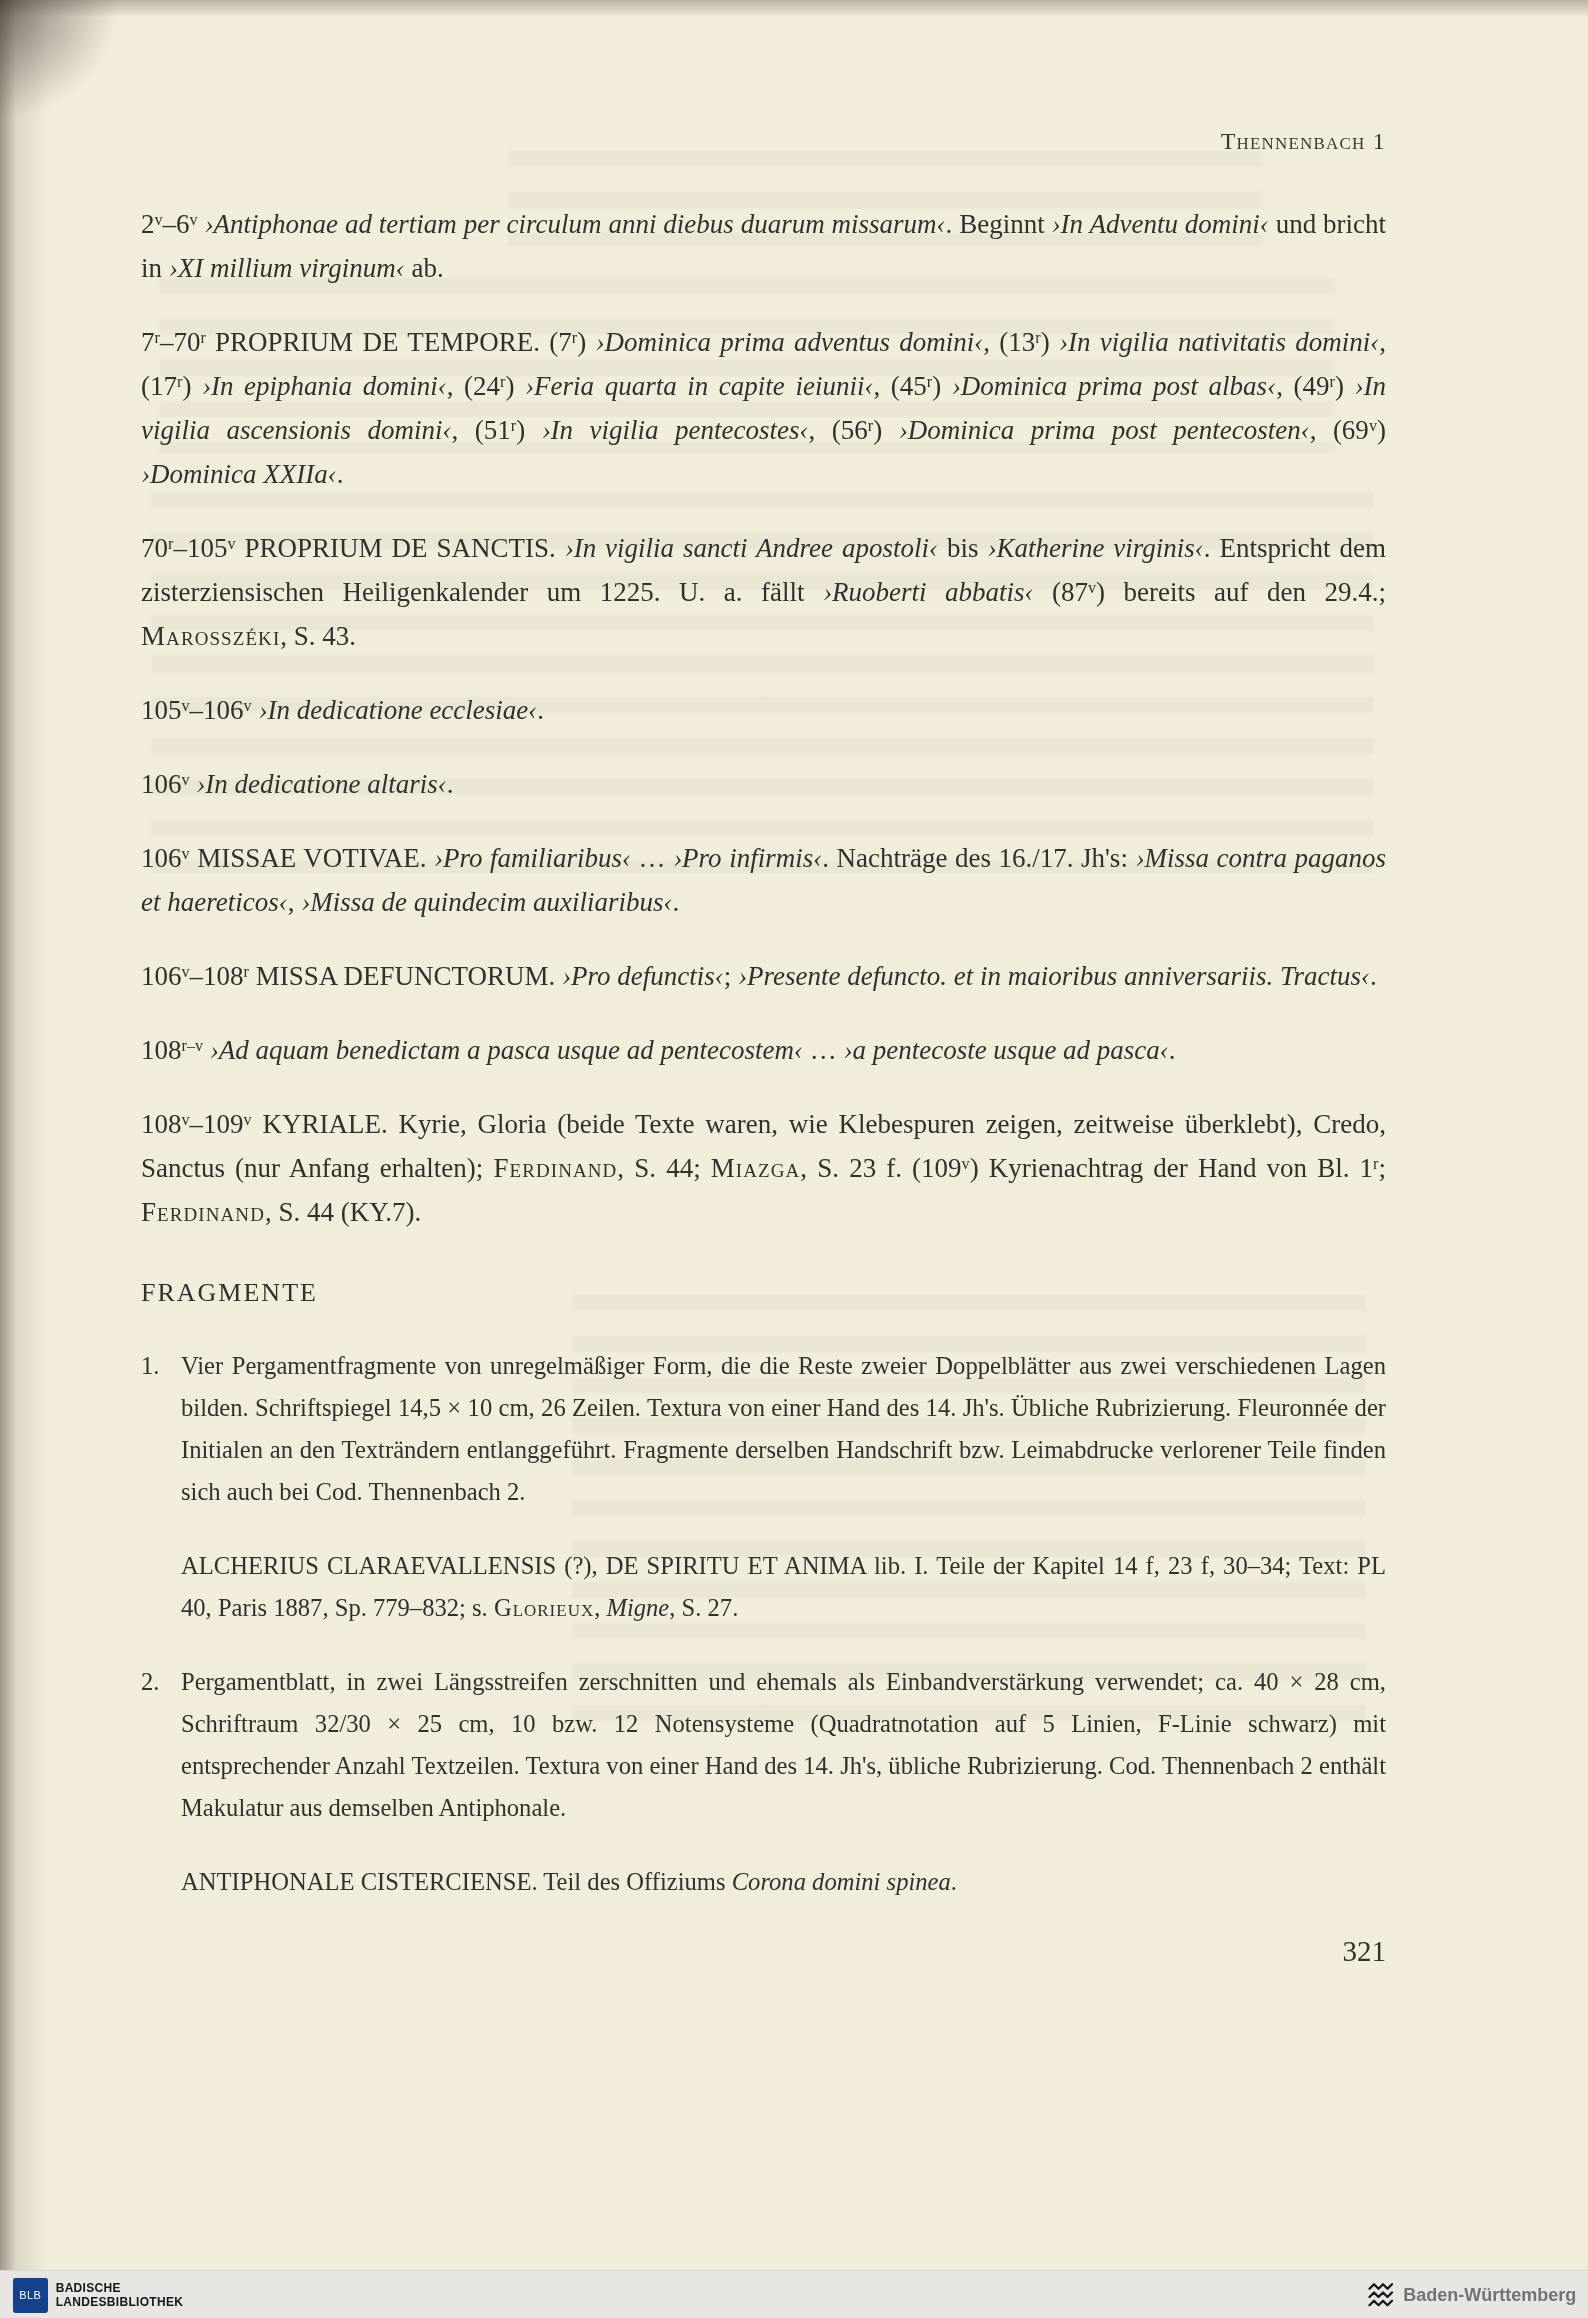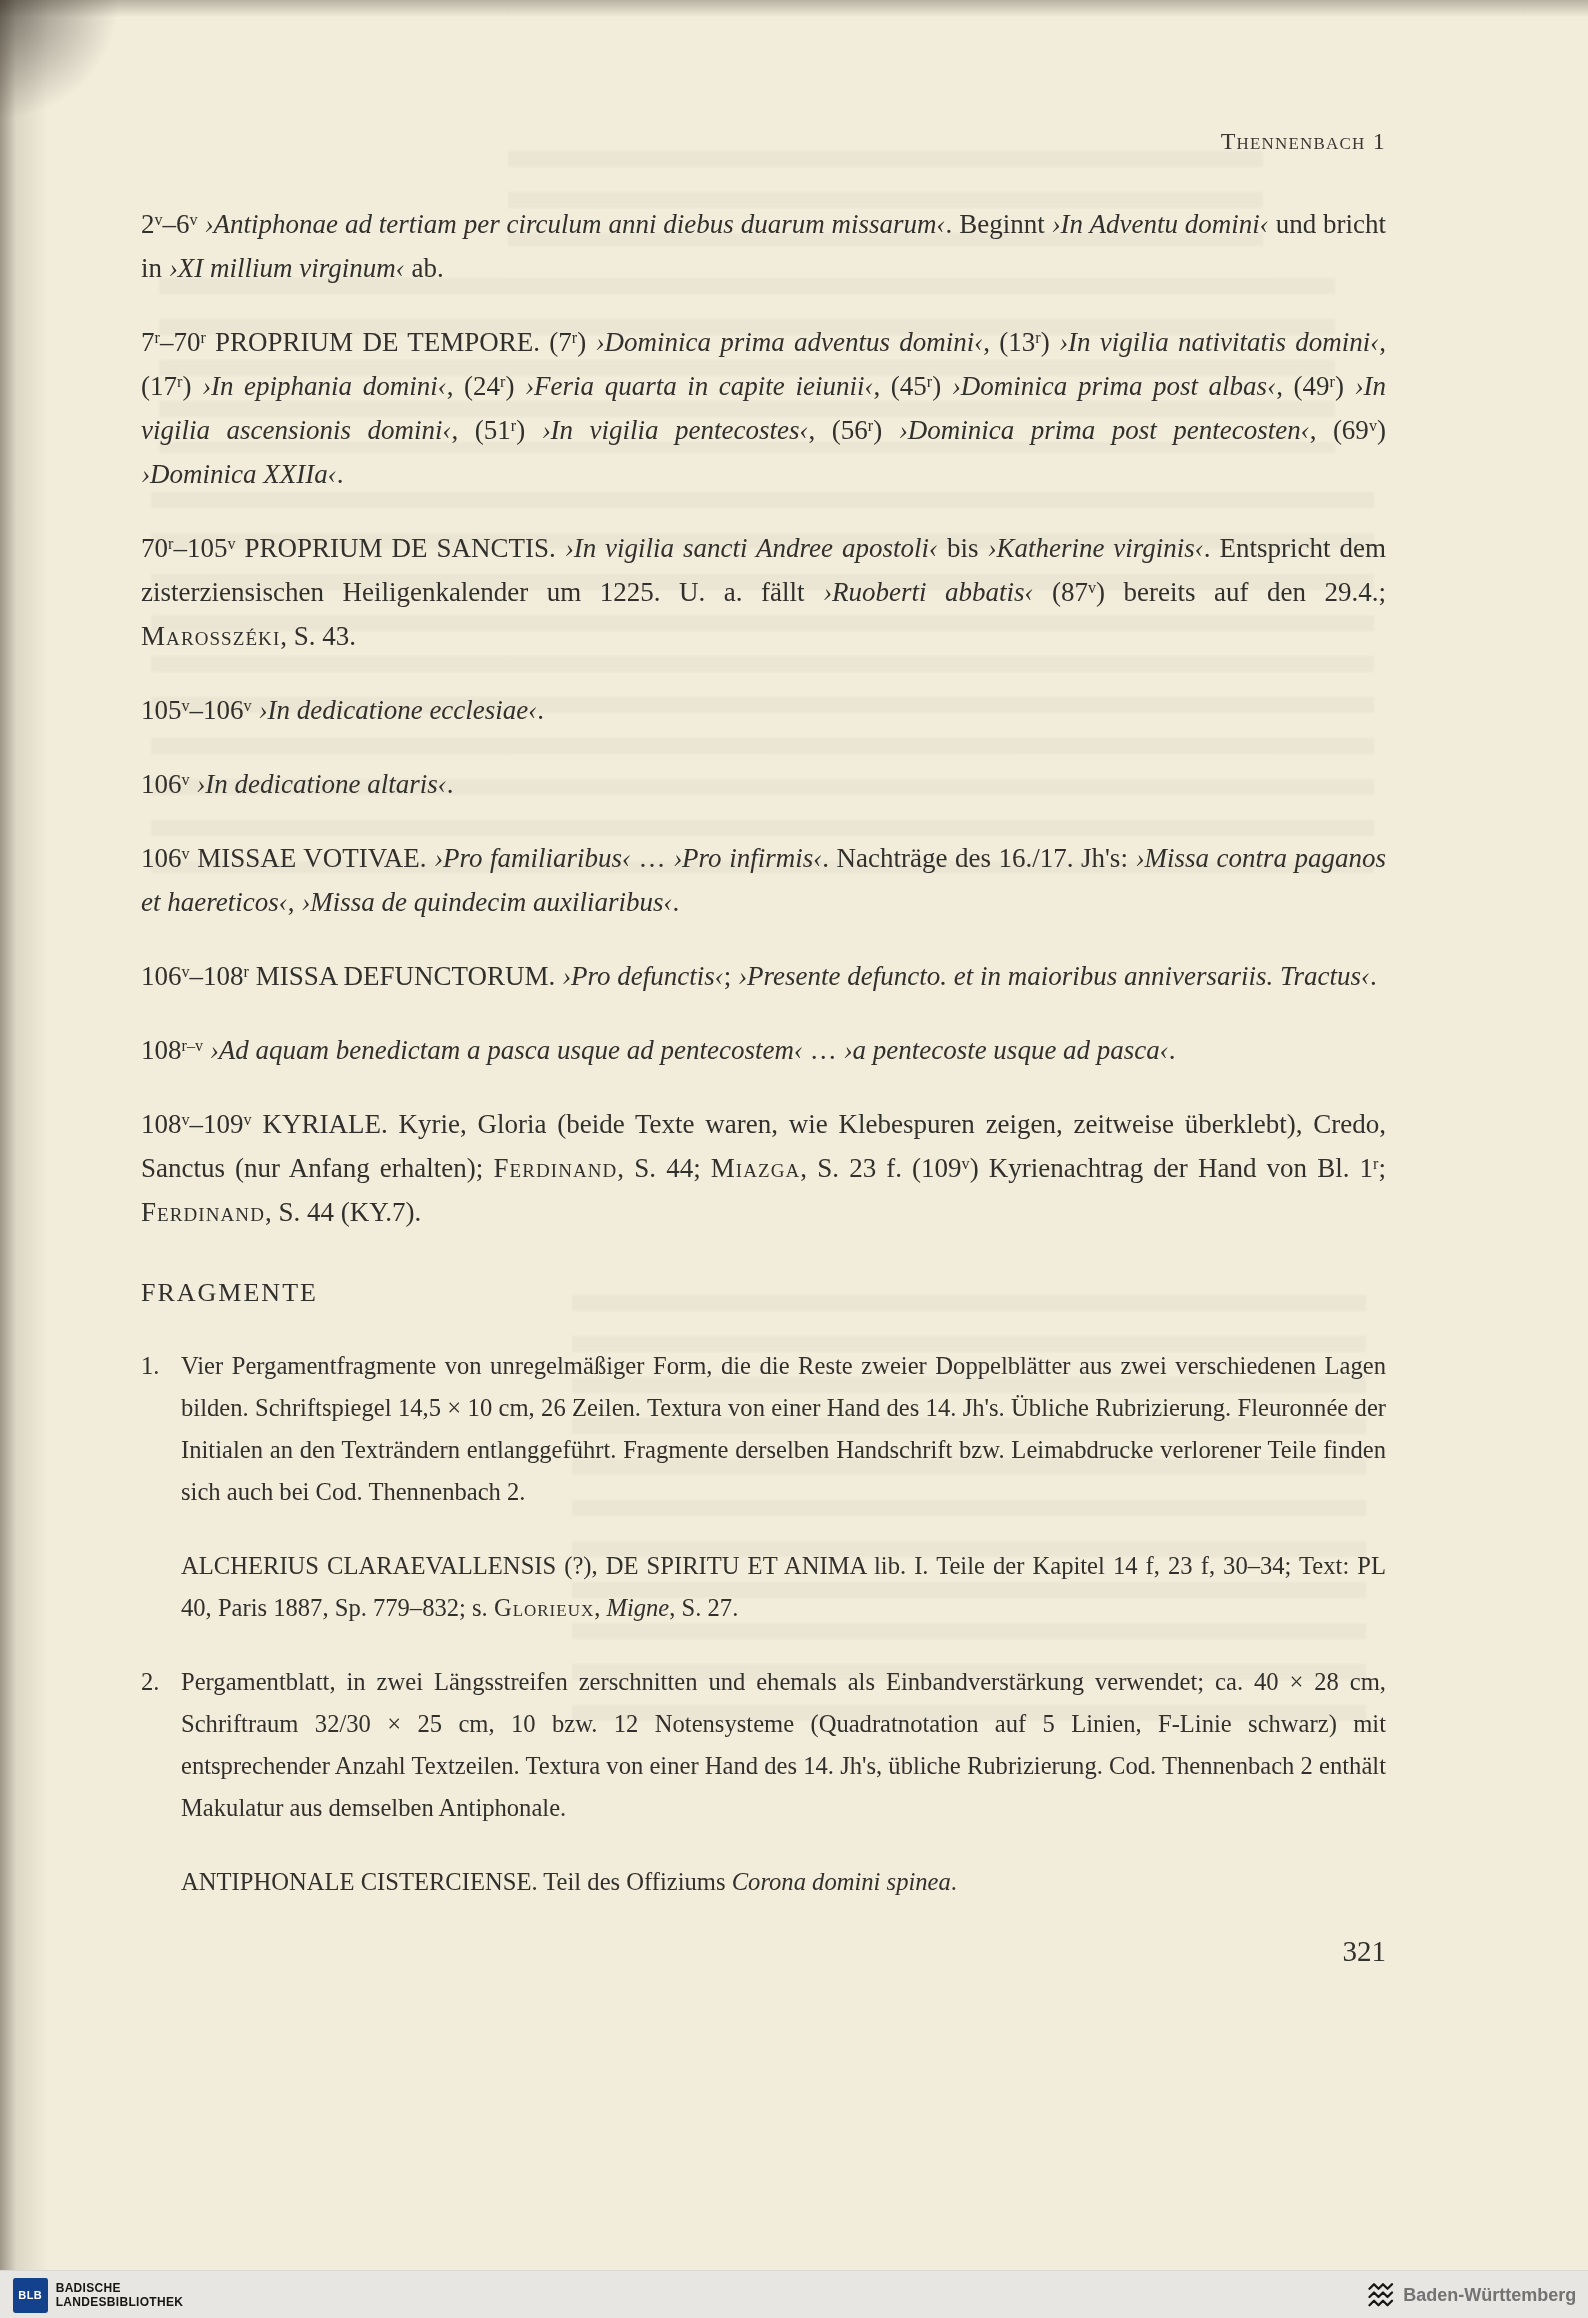--- a/index.html
+++ b/index.html
@@ -113,21 +113,21 @@
     z-index: 6;
     font-family: "Liberation Sans", sans-serif;
   }
   .footer-left, .footer-right { display: flex; align-items: center; gap: 8px; }
   .blb-logo {
     width: 35px; height: 35px;
     background: #14418c;
     color: #ffffff;
     border-radius: 2.4px;
     display: flex; align-items: center; justify-content: center;
-    font-size: 11px; font-weight: bold; letter-spacing: 0.4px;
+    font-size: 11px; font-weight: normal; letter-spacing: 0.4px;
   }
   .blb-text {
     font-size: 12px;
     font-weight: bold;
     line-height: 1.2;
     color: #161616;
     letter-spacing: 0.3px;
   }
   .bw-logo { width: 27px; height: 27px; }
   .bw-text {

